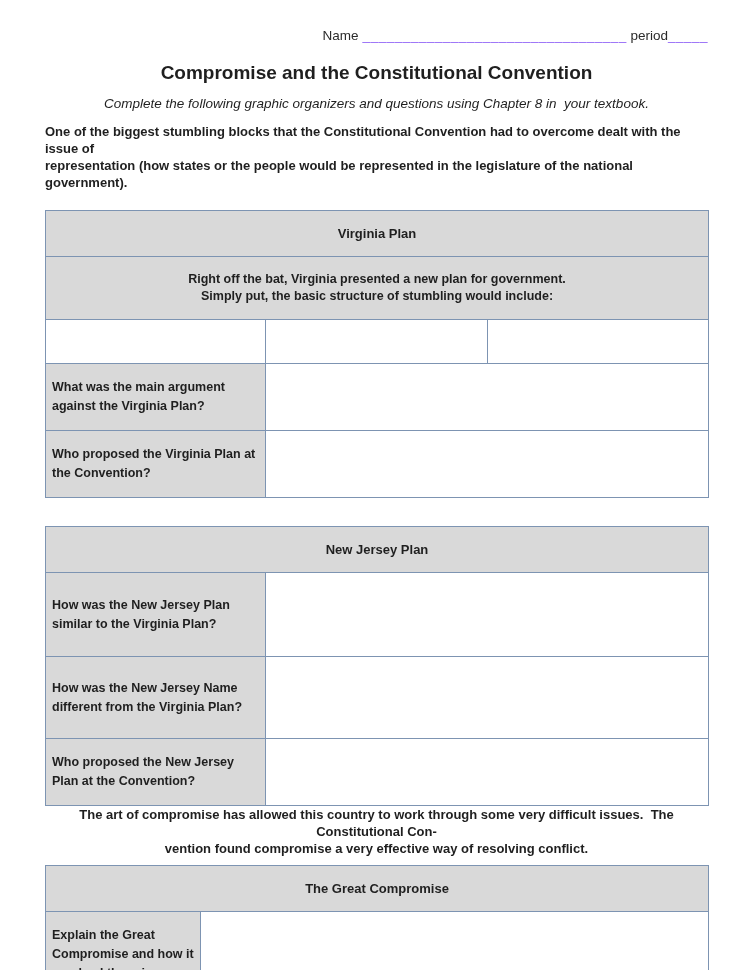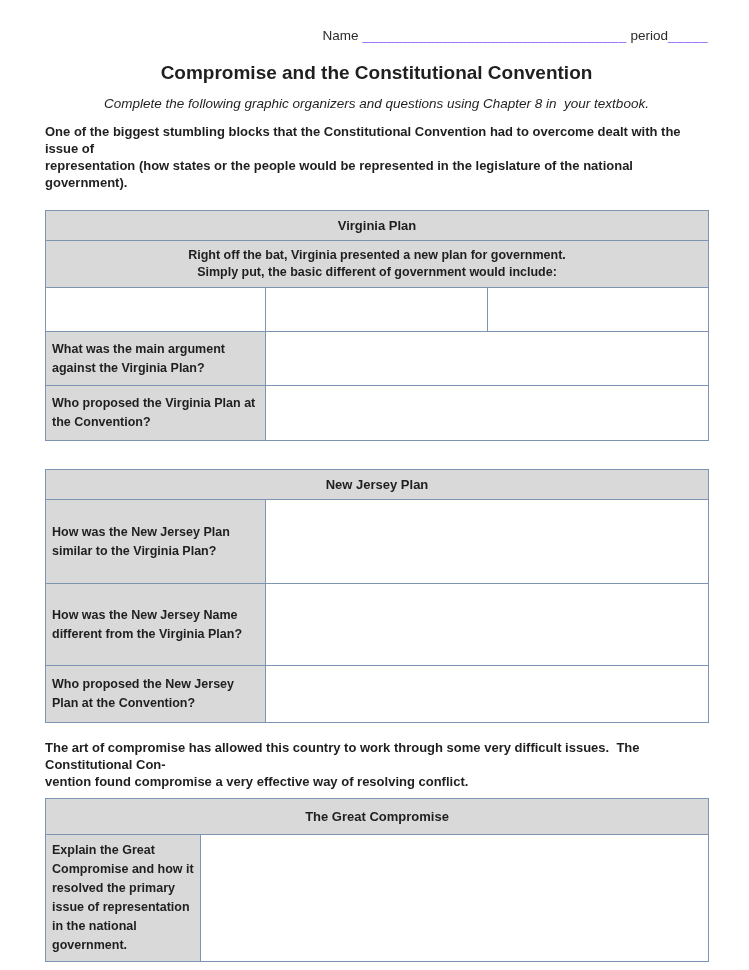--- a/index.html
+++ b/index.html
@@ -45,30 +45,30 @@
     line-height: 16px;
     white-space: pre-wrap;
   }
   .para {
     font-weight: 700;
     font-size: 13px;
     line-height: 17px;
   }
   .para span { display: block; white-space: pre-wrap; }
   .intro-para { margin-top: 11px; }
-  .compromise-para { margin-top: 16px; }
+  .compromise-para { margin-top: 0; text-align: center; }
 
   table.wksht {
     border-collapse: collapse;
     table-layout: fixed;
     width: 663px;
   }
   table.wksht td {
     border: 1px solid #7d94b2;
-    padding: 6px 6px;
+    padding: 14px 6px;
     vertical-align: middle;
     box-sizing: border-box;
     overflow: hidden;
   }
   .va-table { margin-top: 19px; }
   .nj-table { margin-top: 28px; }
   .gc-table { margin-top: 8px; }
 
   td.thead {
     background: #d9d9d9;
@@ -134,21 +134,21 @@
         <col style="width:222px">
         <col style="width:221px">
       </colgroup>
     <tbody>
         <tr class="va-h1">
       <td class="thead" colspan="3">Virginia Plan</td>
     </tr>
     <tr class="va-h2">
       <td class="subhead" colspan="3">
         <span>Right off the bat, Virginia presented a new plan for government.</span>
-        <span>Simply put, the basic different of government would include:</span>
+        <span>Simply put, the basic structure of stumbling would include:</span>
       </td>
     </tr>
     <tr class="va-h3">
       <td class="blank-cell"></td>
       <td class="blank-cell"></td>
       <td class="blank-cell"></td>
     </tr>
     <tr class="va-h5">
       <td class="q">What was the main argument against the Virginia Plan?</td>
       <td class="ans" colspan="2"></td>

